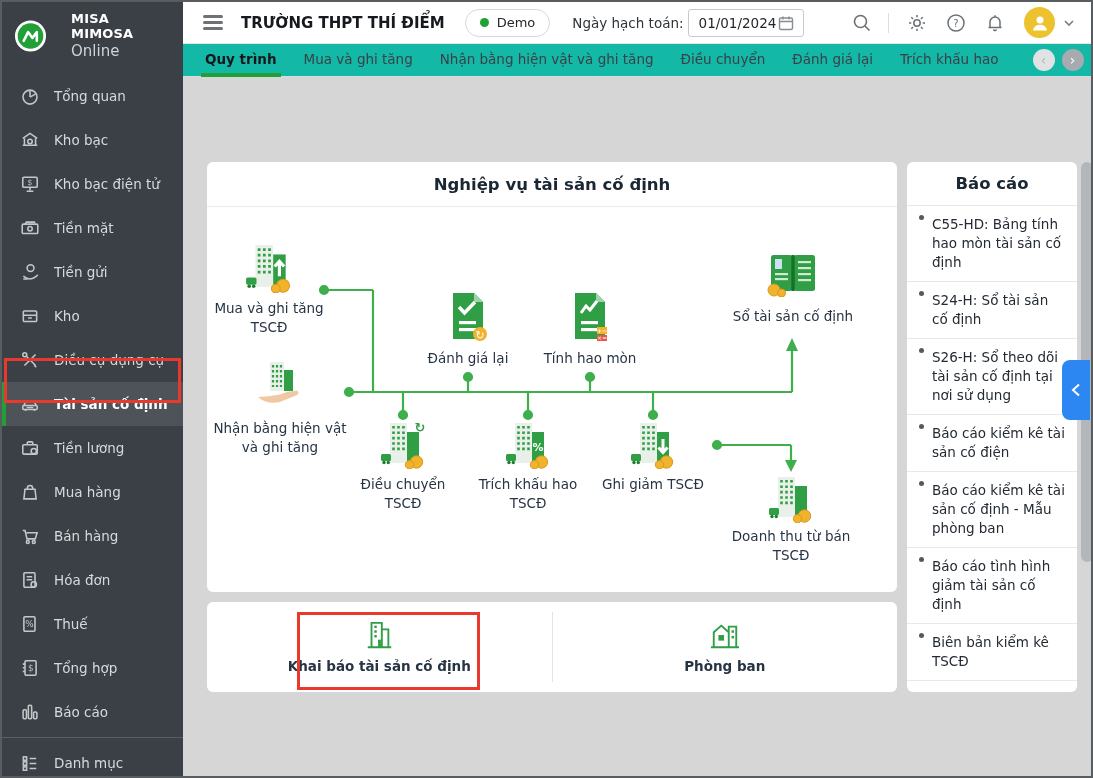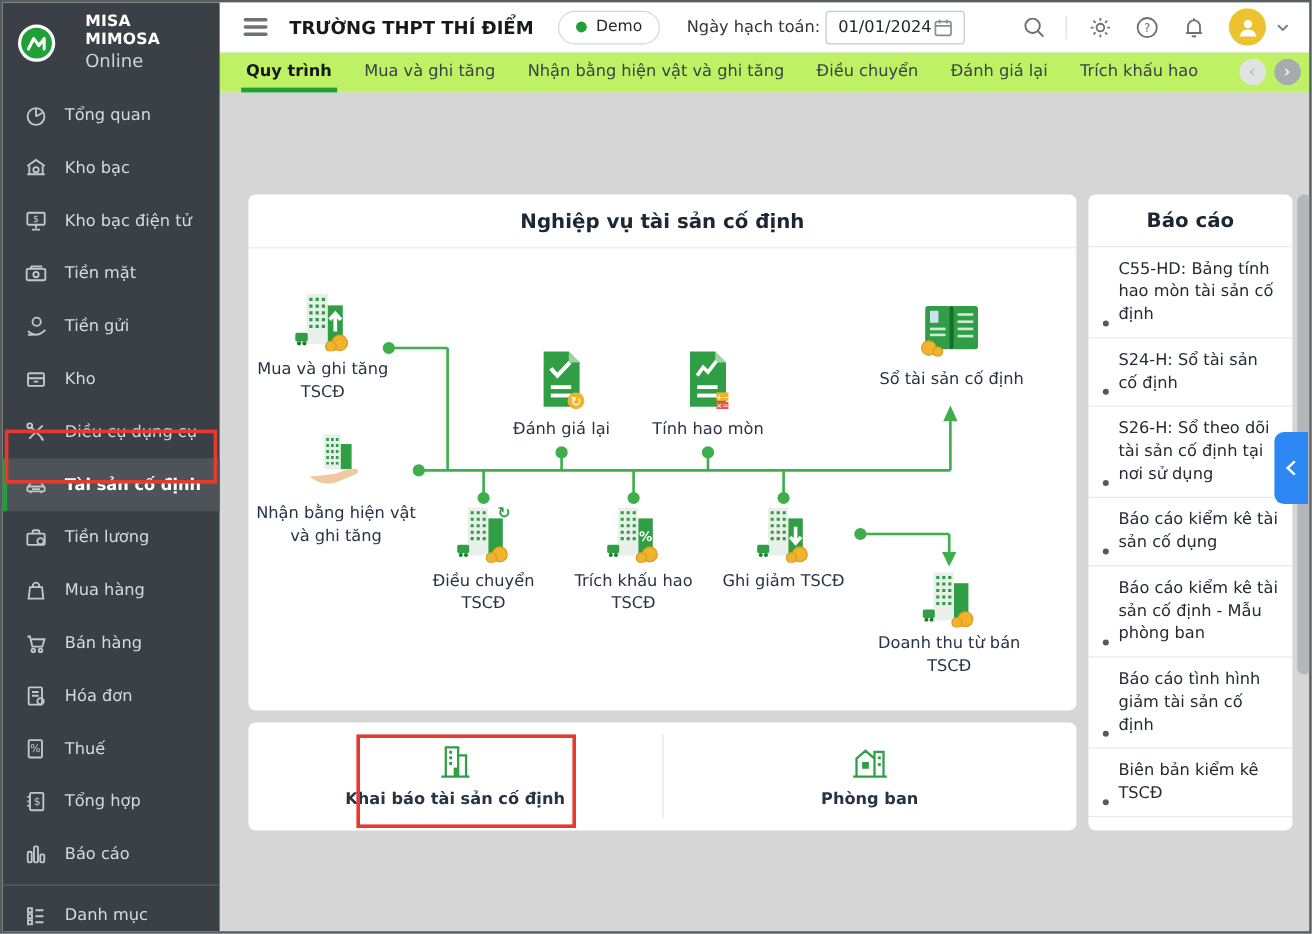--- a/index.html
+++ b/index.html
@@ -37,21 +37,21 @@
   .date-input { border:none; outline:none; width:78px; font-size:13.5px; color:#23272b;
                 font-family:inherit; background:transparent; }
   .header-right { margin-left:auto; display:flex; align-items:center; padding-right:14px; }
   .hd-ico { width:22px; height:22px; color:#6b7075; margin-left:17px; cursor:pointer; }
   .hd-sep { width:1px; height:20px; background:#dcdfe1; margin-left:15px; }
   .avatar { width:31px; height:31px; border-radius:50%; background:#ecc32f; margin-left:18px;
             display:flex; align-items:center; justify-content:center; cursor:pointer; }
   .chev { width:16px; height:16px; color:#7a7f84; margin-left:6px; cursor:pointer; }
 
   
-  .tabbar { position:absolute; left:181px; right:0; top:42px; height:33px; background:#bef264;
+  .tabbar { position:absolute; left:181px; right:0; top:42px; height:33px; background:#14b8a6;
             border-bottom:1px solid #d9dcde; display:flex; align-items:center; padding-left:22px; z-index:2; }
   .tab { font-size:13.5px; color:#3a4148; margin-right:27px; cursor:pointer; position:relative;
          height:33px; line-height:31px; white-space:nowrap; }
   .tab.active { font-weight:bold; color:#14181c; }
   .tab.active::after { content:""; position:absolute; left:-4px; right:-4px; bottom:0; height:3.5px; background:#21a038; }
   .tab-ctrls { margin-left:auto; display:flex; align-items:center; padding-right:12px; }
   .tab-arrow { width:22px; height:22px; border-radius:50%; display:flex; align-items:center; justify-content:center;
                font-size:14px; margin-left:7px; cursor:pointer; }
   .tab-arrow.prev { background:#e0e2e4; color:#b4b8bb; }
   .tab-arrow.next { background:#a6abaf; color:#fff; }
@@ -69,21 +69,21 @@
                 font-size:13.5px; line-height:19px; color:#273444; cursor:pointer; }
 
   .bottom-card { left:24px; top:525px; width:690px; height:90px; display:flex; }
   .shortcut { flex:1; display:flex; flex-direction:column; align-items:center; justify-content:center; cursor:pointer; }
   .shortcut-label { font-size:13.5px; color:#273444; margin-top:8px;font-weight:bold; }
   .v-sep { width:1px; background:#e2e4e6; margin:10px 0; }
 
   .report-card { left:724px; top:85px; width:170px; height:530px; overflow:hidden; }
   .report-title { height:44px; display:flex; align-items:center; justify-content:center;
                   font-size:16.5px; font-weight:bold; color:#1b2733; border-bottom:1px solid #e6e8ea; }
-  .report-item { display:flex; align-items:flex-end; padding:9px 10px 9px 8px; border-bottom:1px solid #e6e8ea;
+  .report-item { display:flex; align-items:flex-start; padding:9px 10px 9px 8px; border-bottom:1px solid #e6e8ea;
                  font-size:13.5px; line-height:19px; color:#242b33; cursor:pointer; }
   .report-bullet { width:5px; height:5px; border-radius:50%; background:#55595e; margin:0 8px 0 4px; flex:0 0 5px; }
   .report-link { display:flex; align-items:center; justify-content:center; height:42px;
                  color:#2a7de0; font-size:13.5px; cursor:pointer; }
 
   .collapse-tab { position:absolute; left:879px; top:283px; width:28px; height:60px; background:#2d87f3;
                   border-radius:8px 0 0 8px; display:flex; align-items:center; justify-content:center;
                   color:#fff; font-size:15px; cursor:pointer; z-index:4; }
   .scroll-thumb { position:absolute; left:898px; top:85px; width:12px; height:400px;
                   background:#b4b7ba; border-radius:6px; z-index:1; cursor:pointer; }
@@ -516,21 +516,21 @@
       <div class="report-item">
           <span class="report-bullet"></span>
           <span>S24-H: Sổ tài sản cố định</span>
         </div>
       <div class="report-item">
           <span class="report-bullet"></span>
           <span>S26-H: Sổ theo dõi tài sản cố định tại nơi sử dụng</span>
         </div>
       <div class="report-item">
           <span class="report-bullet"></span>
-          <span>Báo cáo kiểm kê tài sản cố dụng</span>
+          <span>Báo cáo kiểm kê tài sản cố điện</span>
         </div>
       <div class="report-item">
           <span class="report-bullet"></span>
           <span>Báo cáo kiểm kê tài sản cố định - Mẫu phòng ban</span>
         </div>
       <div class="report-item">
           <span class="report-bullet"></span>
           <span>Báo cáo tình hình giảm tài sản cố định</span>
         </div>
       <div class="report-item">

